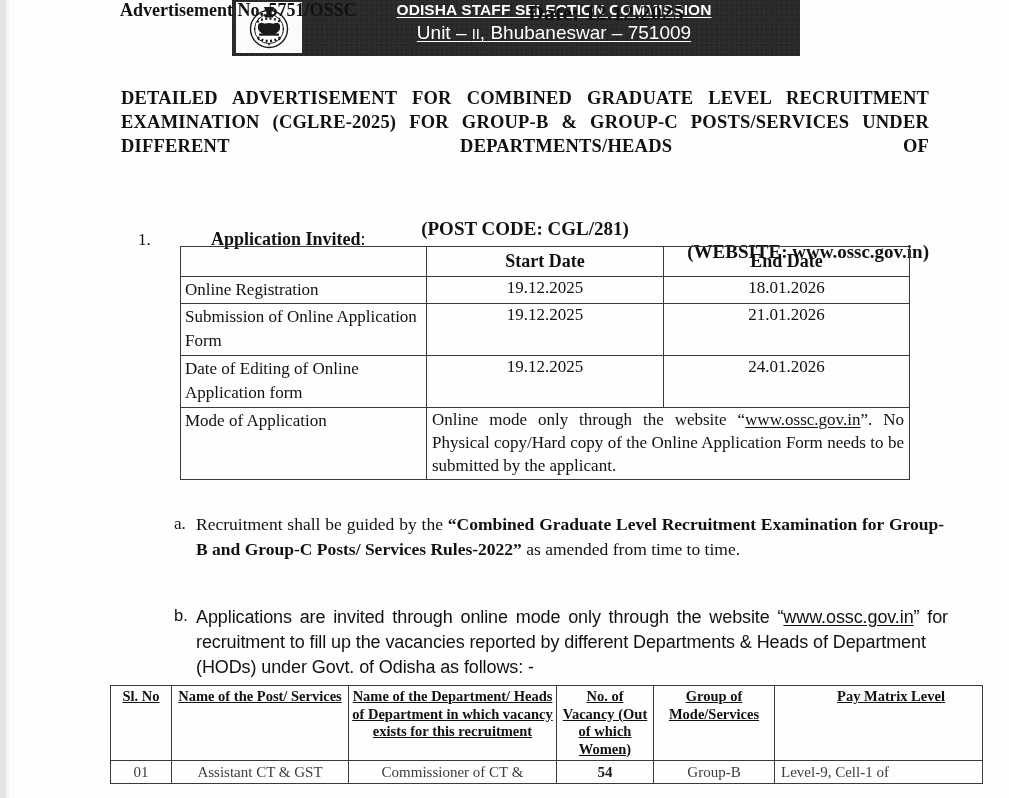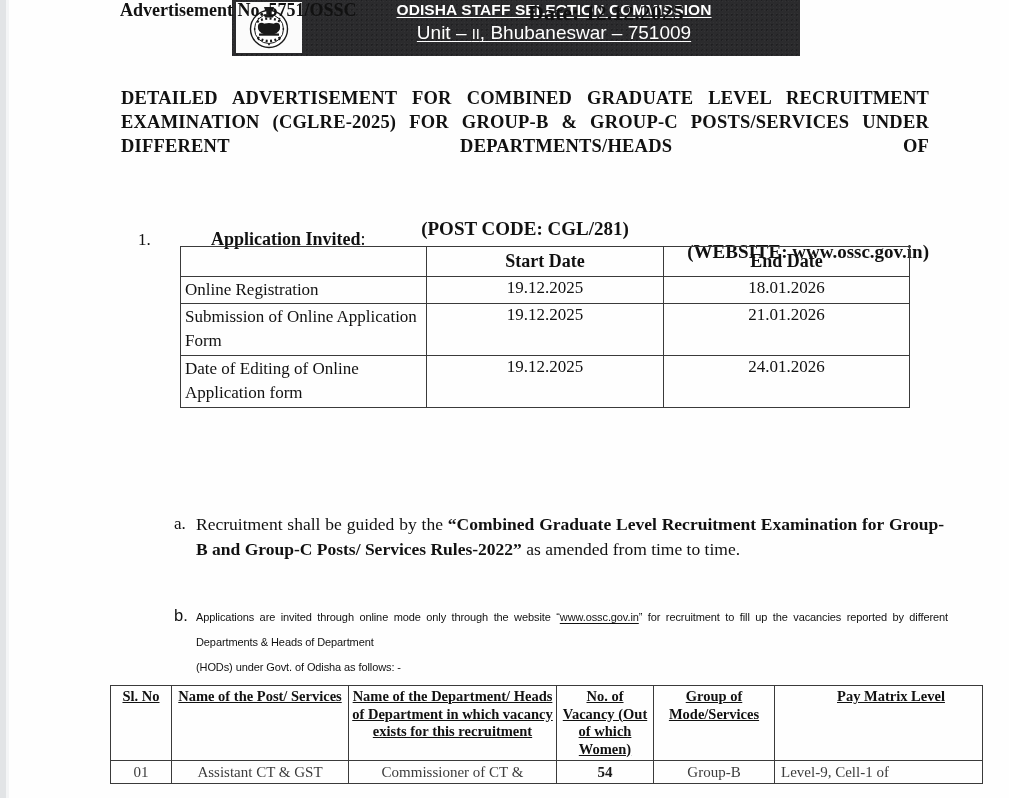--- a/index.html
+++ b/index.html
@@ -201,21 +201,21 @@
   .para-b-marker {
     position: absolute;
     left: 174px; top: 606px;
     font-size: 16.5px;
     font-family: "Liberation Sans", "DejaVu Sans", sans-serif;
   }
   .para-b {
     position: absolute;
     left: 196px; top: 605px;
     width: 752px;
-    font-size: 11px;
+    font-size: 18px;
     line-height: 25px;
     text-align: justify;
     font-family: "Liberation Sans", "DejaVu Sans", sans-serif;
     letter-spacing: -0.1px;
   }
   .para-b .u {
     text-decoration: underline;
     text-underline-offset: 2px;
   }
   .para-b .lastline { text-align: left; }
@@ -328,20 +328,24 @@
     <tr class="r-tall">
       <td class="lbl">Submission of Online Application Form</td>
       <td class="date">19.12.2025</td>
       <td class="date">21.01.2026</td>
     </tr>
     <tr class="r-tall">
       <td class="lbl">Date of Editing of Online Application form</td>
       <td class="date">19.12.2025</td>
       <td class="date">24.01.2026</td>
     </tr>
+    <tr>
+      <td class="lbl">Mode of Application</td>
+      <td class="mode-cell" colspan="2"><span>Online mode only through the website “</span><span class="u">www.ossc.gov.in</span><span>”. No Physical copy/Hard copy of the Online Application Form needs to be submitted by the applicant.</span></td>
+    </tr>
   </tbody>
     </table>
 
   <div class="para-a-marker">a.</div>
   <div class="para-a"><span>Recruitment shall be guided by the </span><b>“Combined Graduate Level Recruitment Examination for Group-B and Group-C Posts/ Services Rules-2022”</b><span> as amended from time to time.</span></div>
 
   <div class="para-b-marker">b.</div>
   <div class="para-b"><span>Applications are invited through online mode only through the website “</span><span class="u">www.ossc.gov.in</span><span>” for recruitment to fill up the vacancies reported by different Departments &amp; Heads of Department</span><div class="lastline">(HODs) under Govt. of Odisha as follows: -</div></div>
 
   <table class="tbl2">

